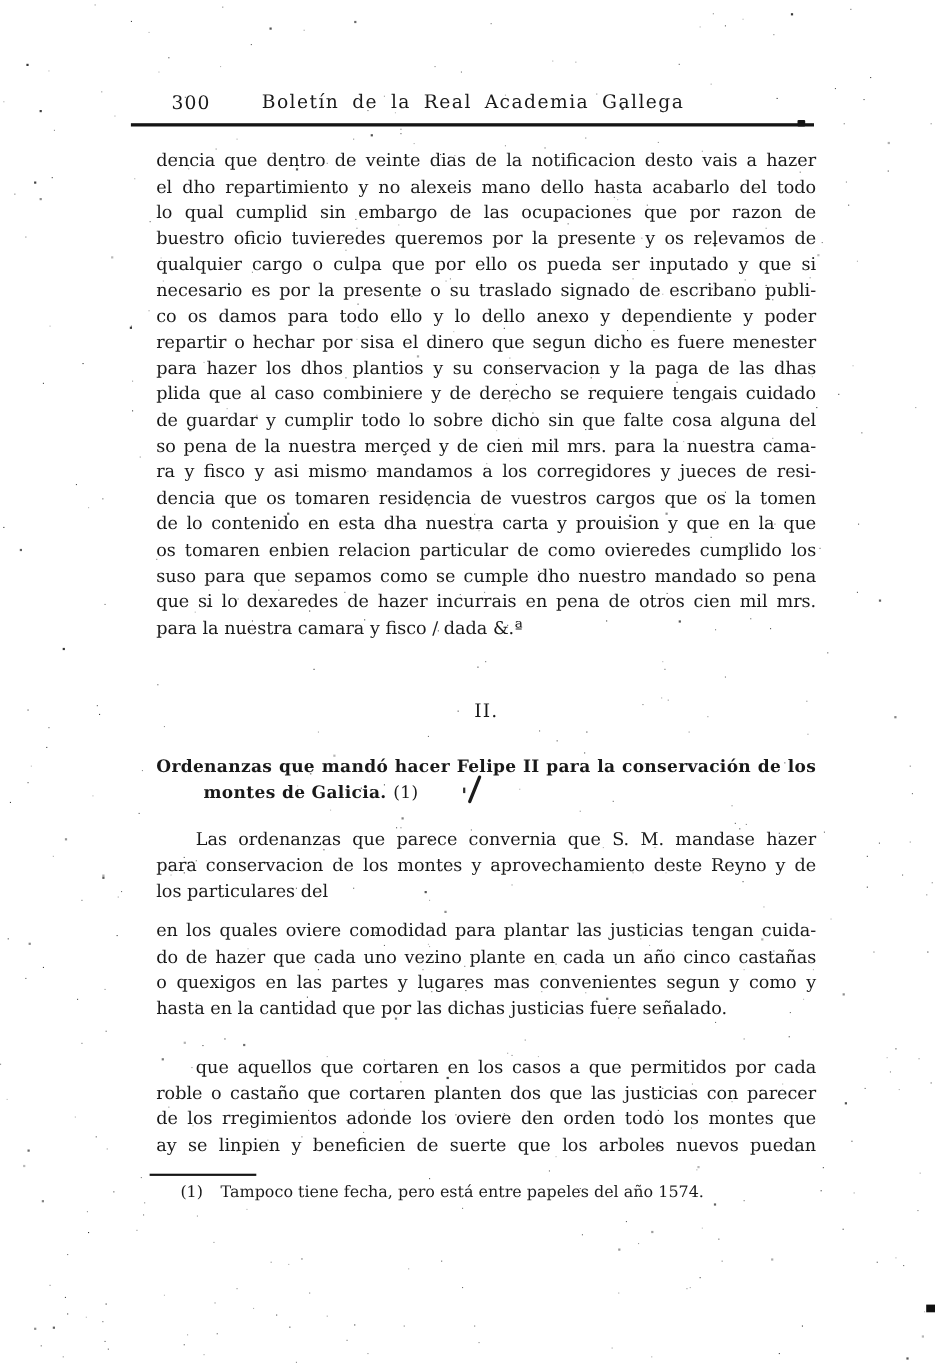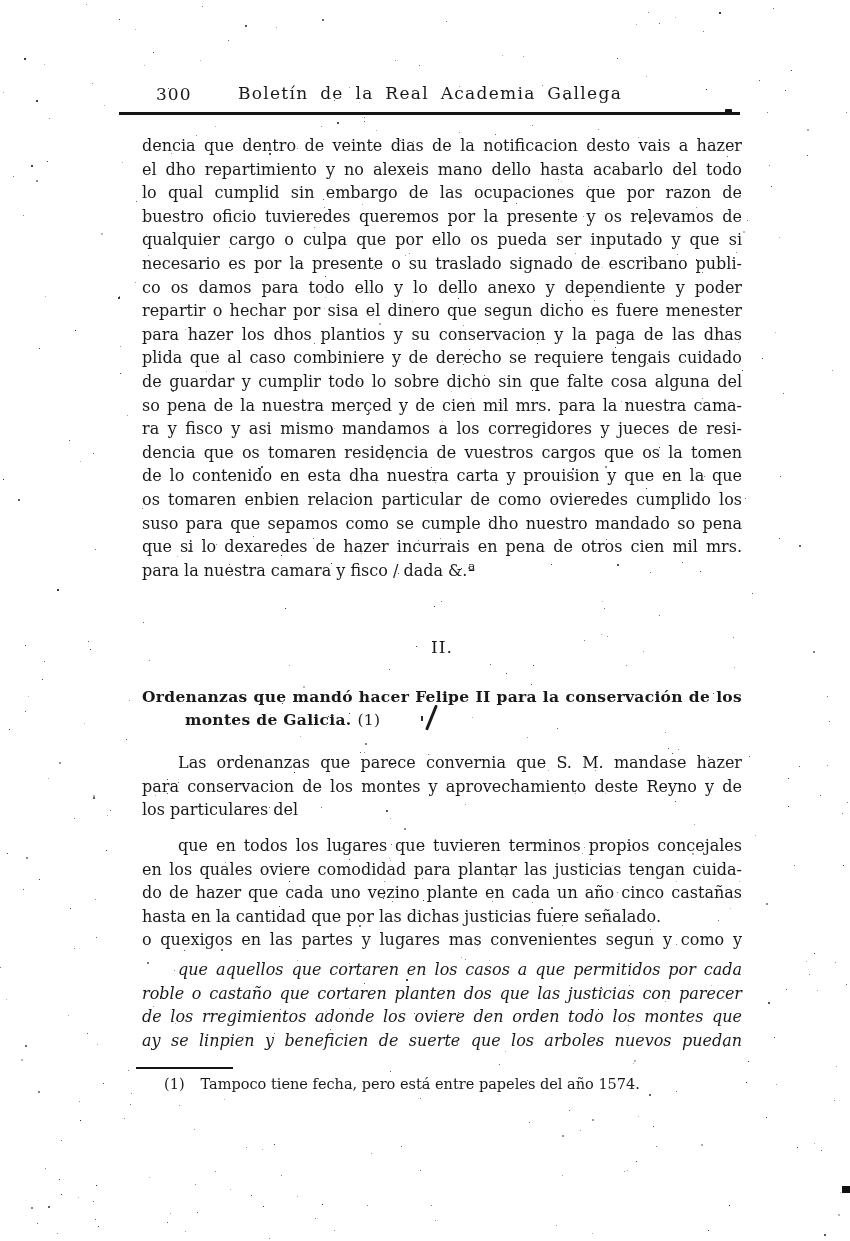--- a/index.html
+++ b/index.html
@@ -16,21 +16,21 @@
   .rule-tick { position:absolute; left:725px; top:109px; width:7px; height:6px; background:#141414; border-radius:1px; }
   
   .para { position:absolute; left:142px; width:600px; font-size:16px; line-height:23.6px; }
   .line { text-align:justify; text-align-last:justify; }
   .line-last { text-align-last:left; }
   .indent .line-first { padding-left:36px; }
   .cont .line-last { text-align-last:justify; }
   #para1 { top:134px; }
   #para2 { top:751px; }
   #para3 { top:834px; }
-  #para4 { top:958px;font-style:italic; }
+  #para4 { top:958px; }
   .section-num { position:absolute; left:142px; top:637px; width:600px; text-align:center; font-size:17px; letter-spacing:1px; }
   
   .heading { position:absolute; left:142px; top:686px; width:600px; font-weight:bold; font-size:15.5px; line-height:22.5px; letter-spacing:0.3px; }
   .h-line1 { text-align:justify; text-align-last:justify; }
   .h-line2 { padding-left:43px; }
   .h-marker { font-weight:normal; margin-left:6px; }
   
   .fn-rule { position:absolute; left:136px; top:1067px; width:97px; height:2px; background:#141414; }
   .footnote { position:absolute; left:142px; top:1076px; width:600px; font-size:14.5px; }
   .fn-marker { margin-left:22px; }
@@ -82,25 +82,24 @@
     <div class="h-line2"><span>montes de Galicia.</span><span class="h-marker">(1)</span></div>
   </div>
 
   <div id="para2" class="para indent">
       <div class="line line-first">Las ordenanzas que parece convernia que S. M. mandase hazer</div>
       <div class="line">para conservacion de los montes y aprovechamiento deste Reyno y de</div>
       <div class="line line-last">los particulares del</div>
     </div>
 
   <div id="para3" class="para indent">
-      <div class="line line-first">que en todos los lugares que tuvieren terminos propios concejales</div>
       <div class="line">en los quales oviere comodidad para plantar las justicias tengan cuida-</div>
       <div class="line">do de hazer que cada uno vezino plante en cada un año cinco castañas</div>
+      <div class="line">o quexigos en las partes y lugares mas convenientes segun y como y</div>
       <div class="line line-last">hasta en la cantidad que por las dichas justicias fuere señalado.</div>
-      <div class="line">o quexigos en las partes y lugares mas convenientes segun y como y</div>
     </div>
 
   <div id="para4" class="para indent cont">
       <div class="line line-first">que aquellos que cortaren en los casos a que permitidos por cada</div>
       <div class="line">roble o castaño que cortaren planten dos que las justicias con parecer</div>
       <div class="line">de los rregimientos adonde los oviere den orden todo los montes que</div>
       <div class="line line-last">ay se linpien y beneficien de suerte que los arboles nuevos puedan</div>
     </div>
 
   <div class="fn-rule"></div>

